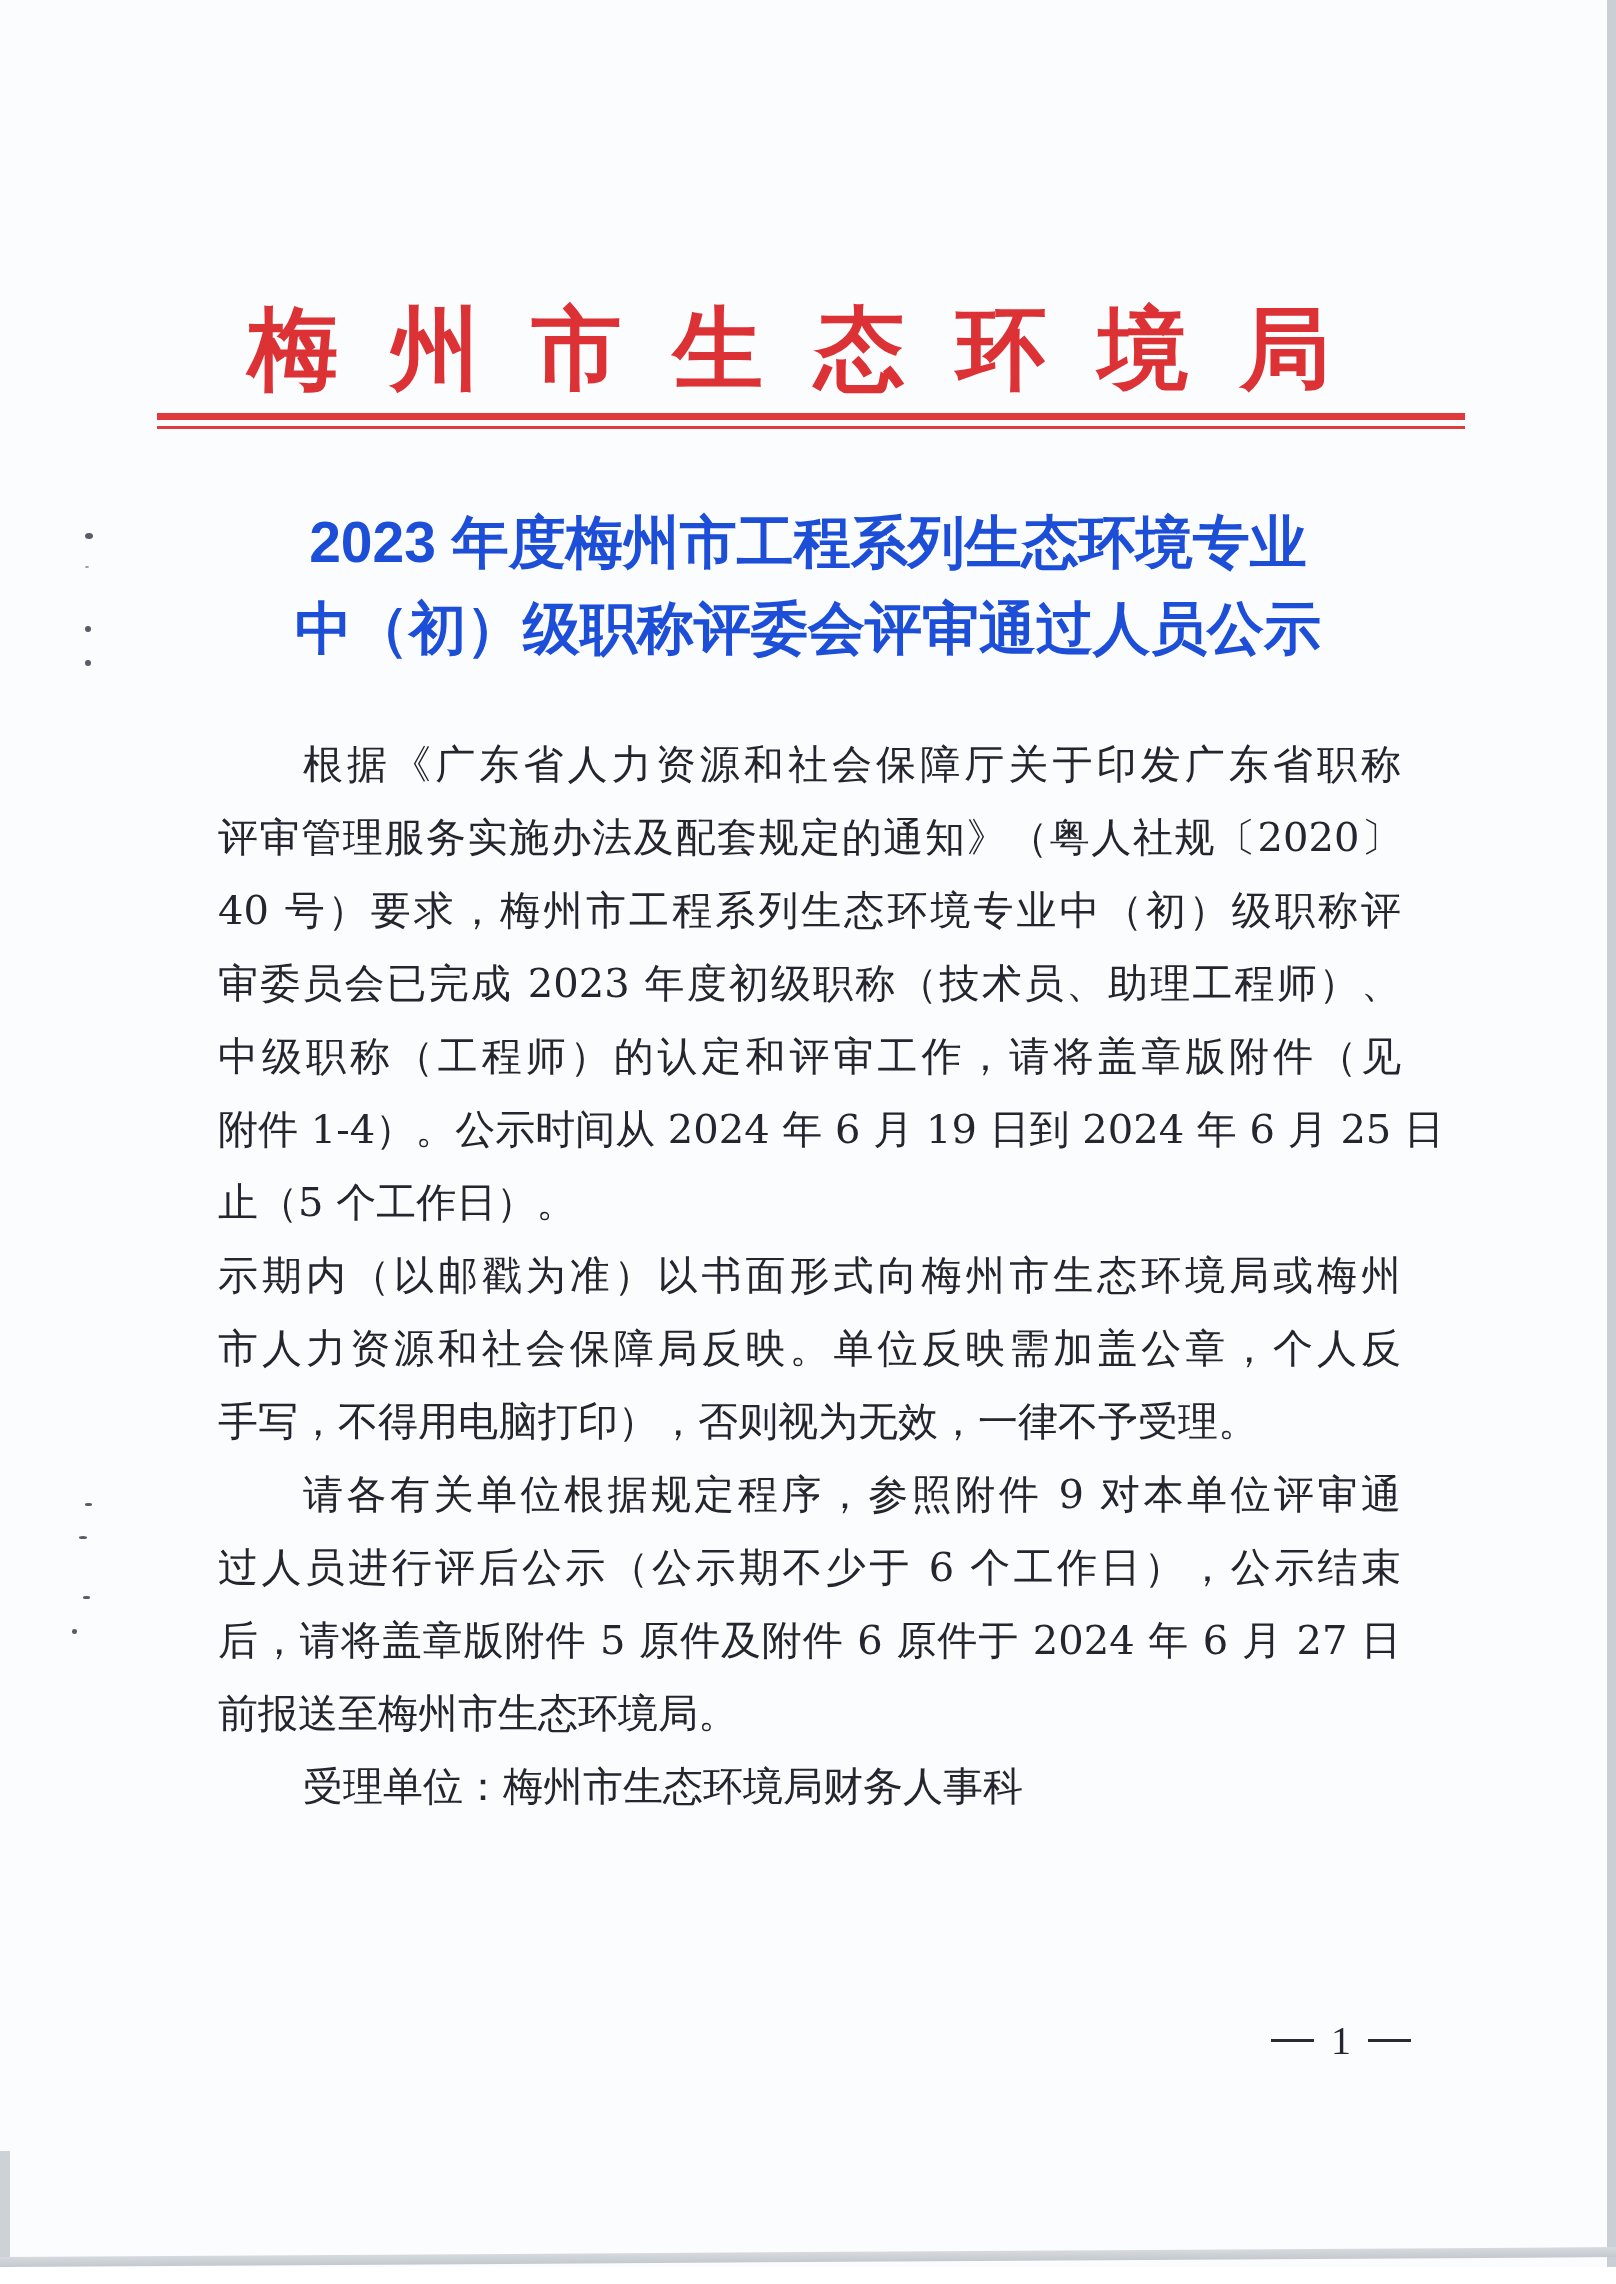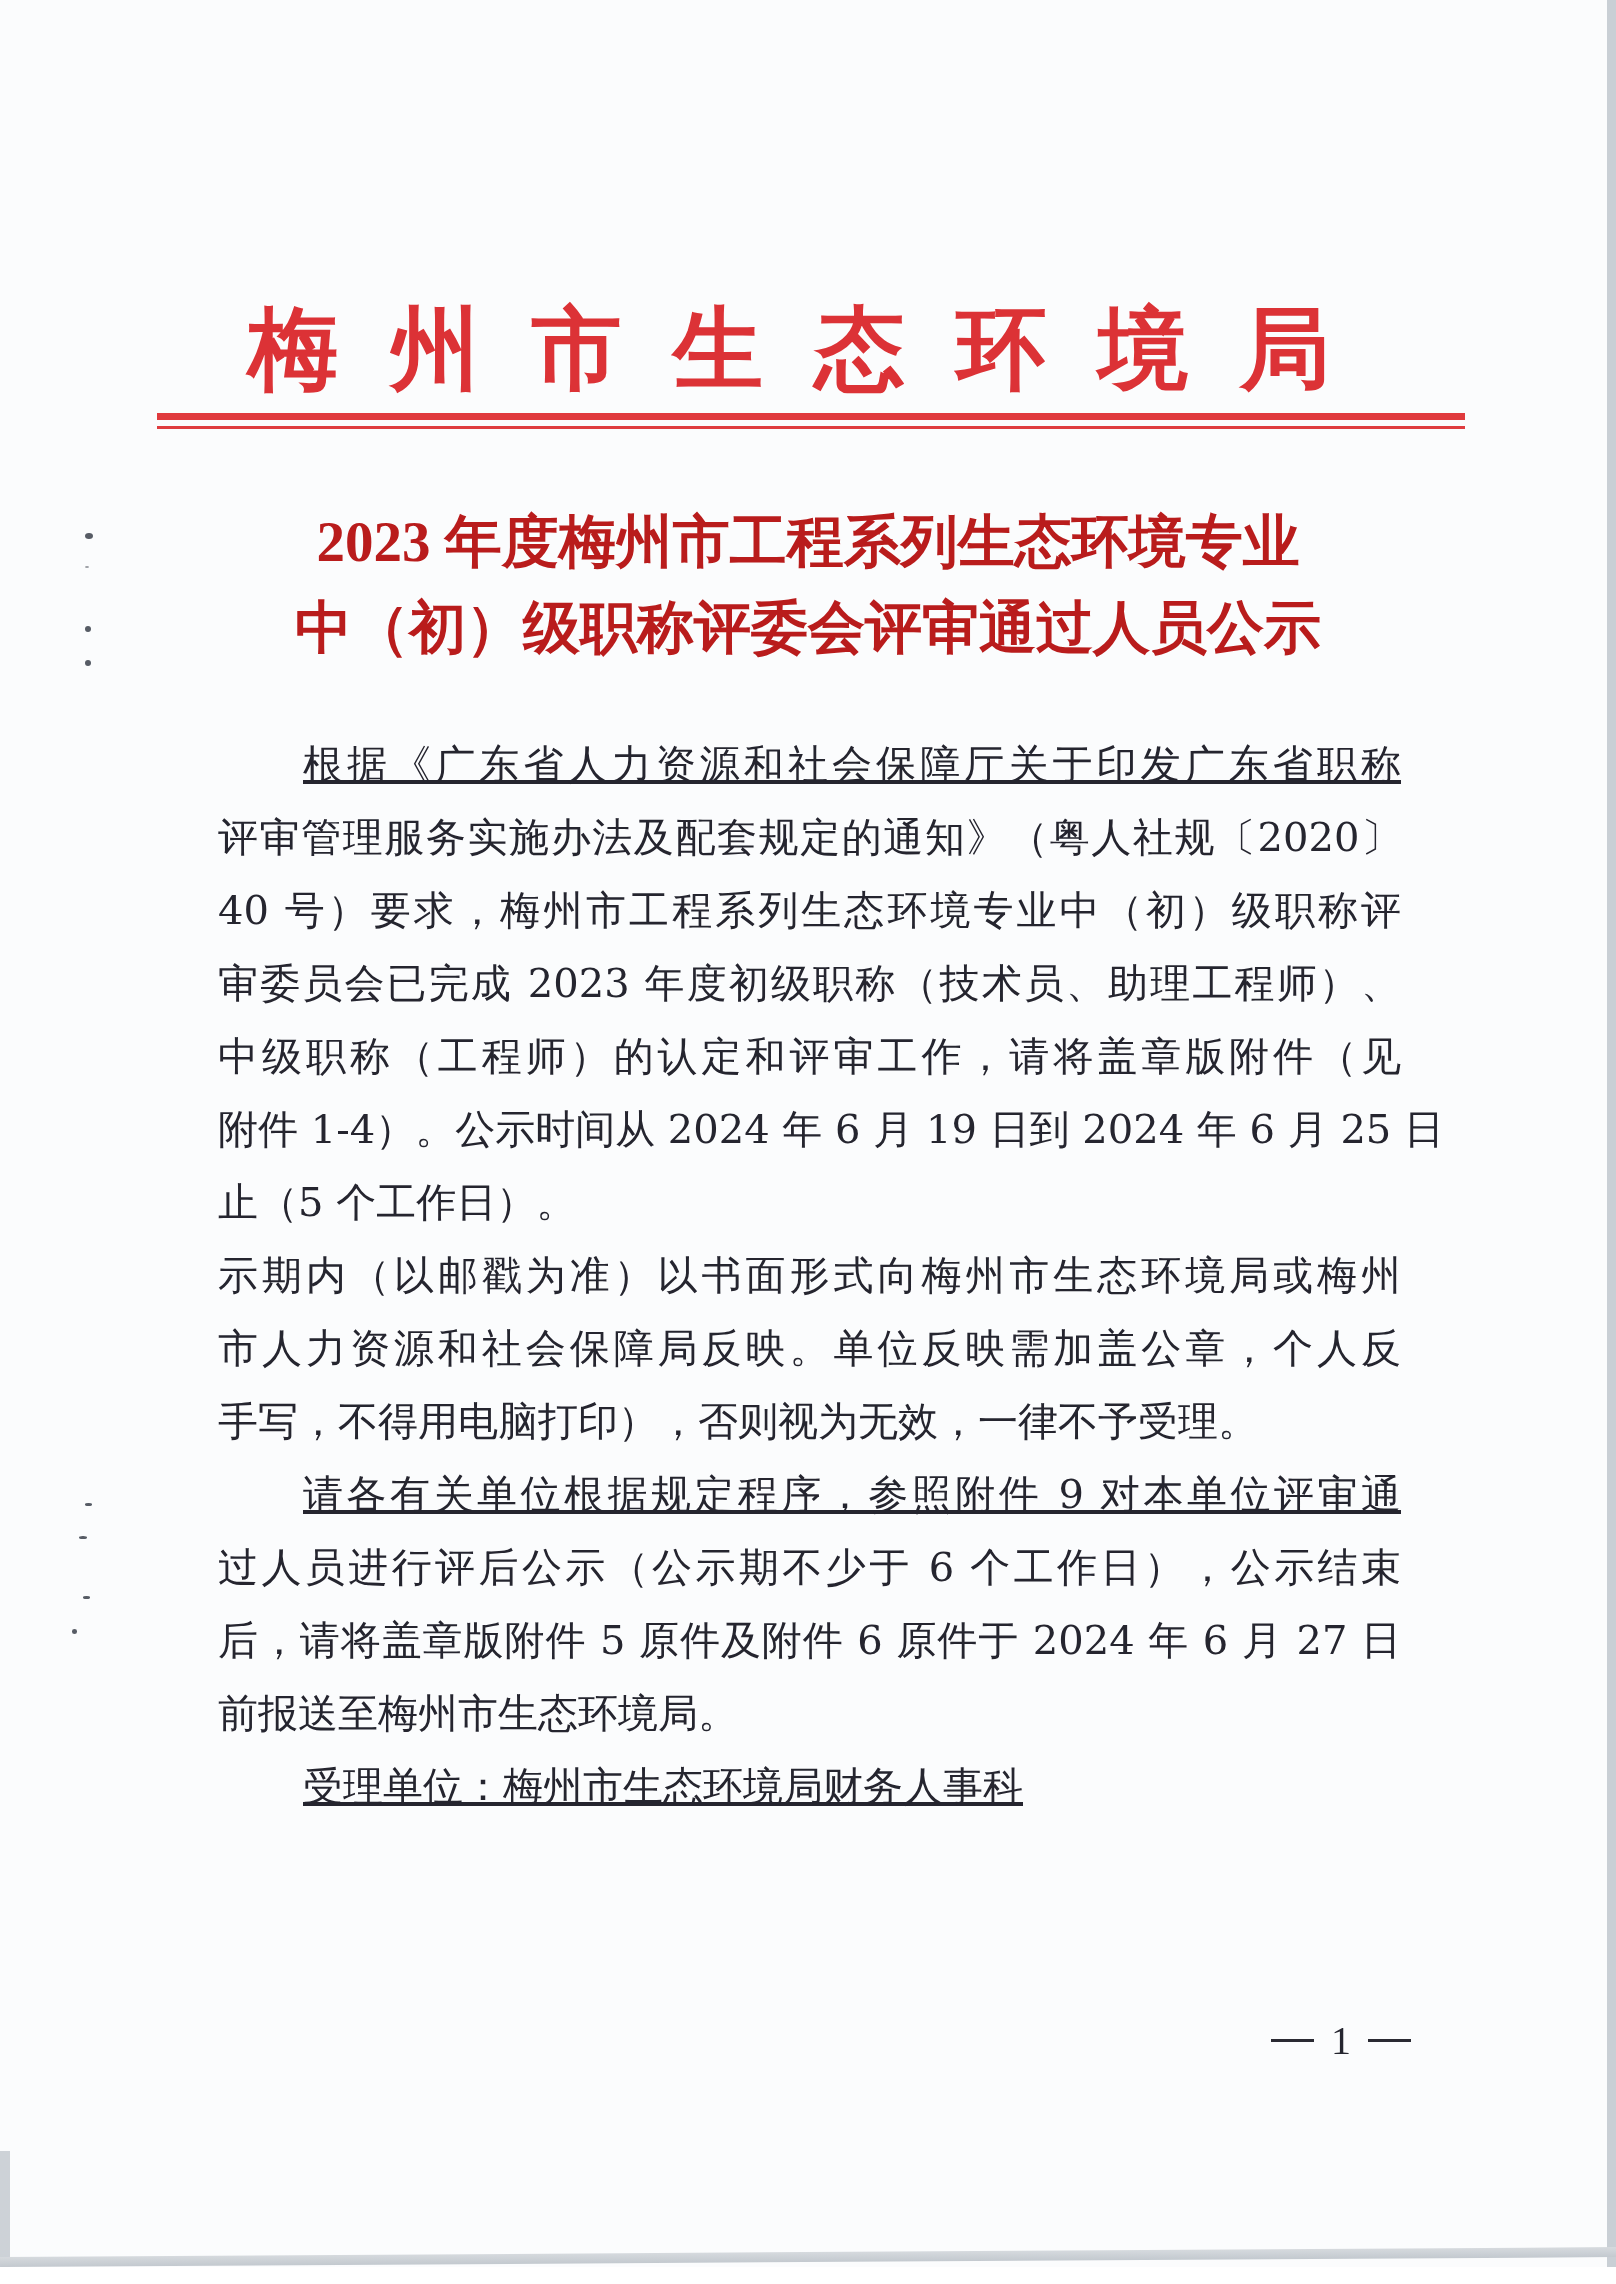--- a/index.html
+++ b/index.html
@@ -20,33 +20,33 @@
     color: #dc3236; font-size: 90px; font-weight: bold; line-height: 117px;
     font-family: "DejaVu Serif", serif;
   }
   .org-title span { display: block; width: 90px; text-align: center; }
 
   .rule-thick { position: absolute; left: 157px; top: 413px; width: 1308px; height: 6.5px; background: #e03a3d; }
   .rule-thin { position: absolute; left: 157px; top: 426px; width: 1308px; height: 2.6px; background: #df3c3f; }
 
   .doc-title {
     position: absolute; left: 156px; width: 1304px; text-align: center;
-    font-size: 57px; font-weight: bold; color: #b91c1c; line-height: 72px;
-    font-family: Liberation Serif, serif; white-space: nowrap;
+    font-size: 57px; font-weight: bold; color: #1d4ed8; line-height: 72px;
+    font-family: Liberation Sans, sans-serif; white-space: nowrap;
   }
   .doc-title.l1 { top: 506px; }
   .doc-title.l2 { top: 576px; margin-top: 16px; }
 
   .body-text { position: absolute; left: 218px; top: 728px; width: 1183px; }
   .line {
     height: 73px; line-height: 73px; font-size: 40px;
     text-align: justify; text-align-last: justify; white-space: nowrap;
     font-family: "DejaVu Serif", "Liberation Serif", serif; color: #25252f;
   }
-  .line.indent { padding-left: 85px; text-decoration: underline; }
+  .line.indent { padding-left: 85px; }
   .line.last { text-align-last: left; }
 
   .page-number {
     position: absolute; left: 1271px; top: 2011px; width: 140px; height: 59px;
     display: flex; align-items: center; justify-content: space-between;
     font-size: 40px; font-family: "Liberation Serif", serif; color: #25252f;
   }
   .page-number .dash { display: block; width: 43px; height: 2.6px; background: #2a2a33; }
 
   .mark { position: absolute; background: #3a3f4a; border-radius: 50%; opacity: 0.85; }

